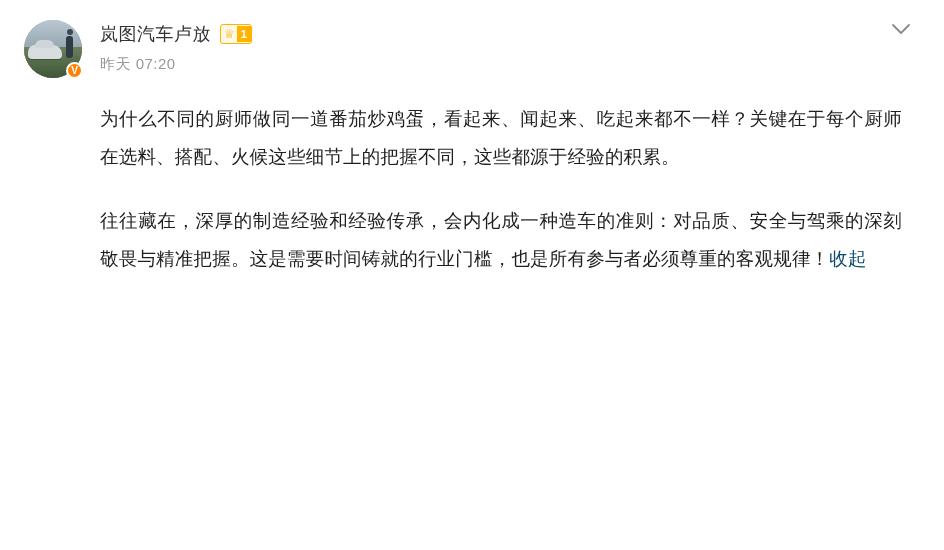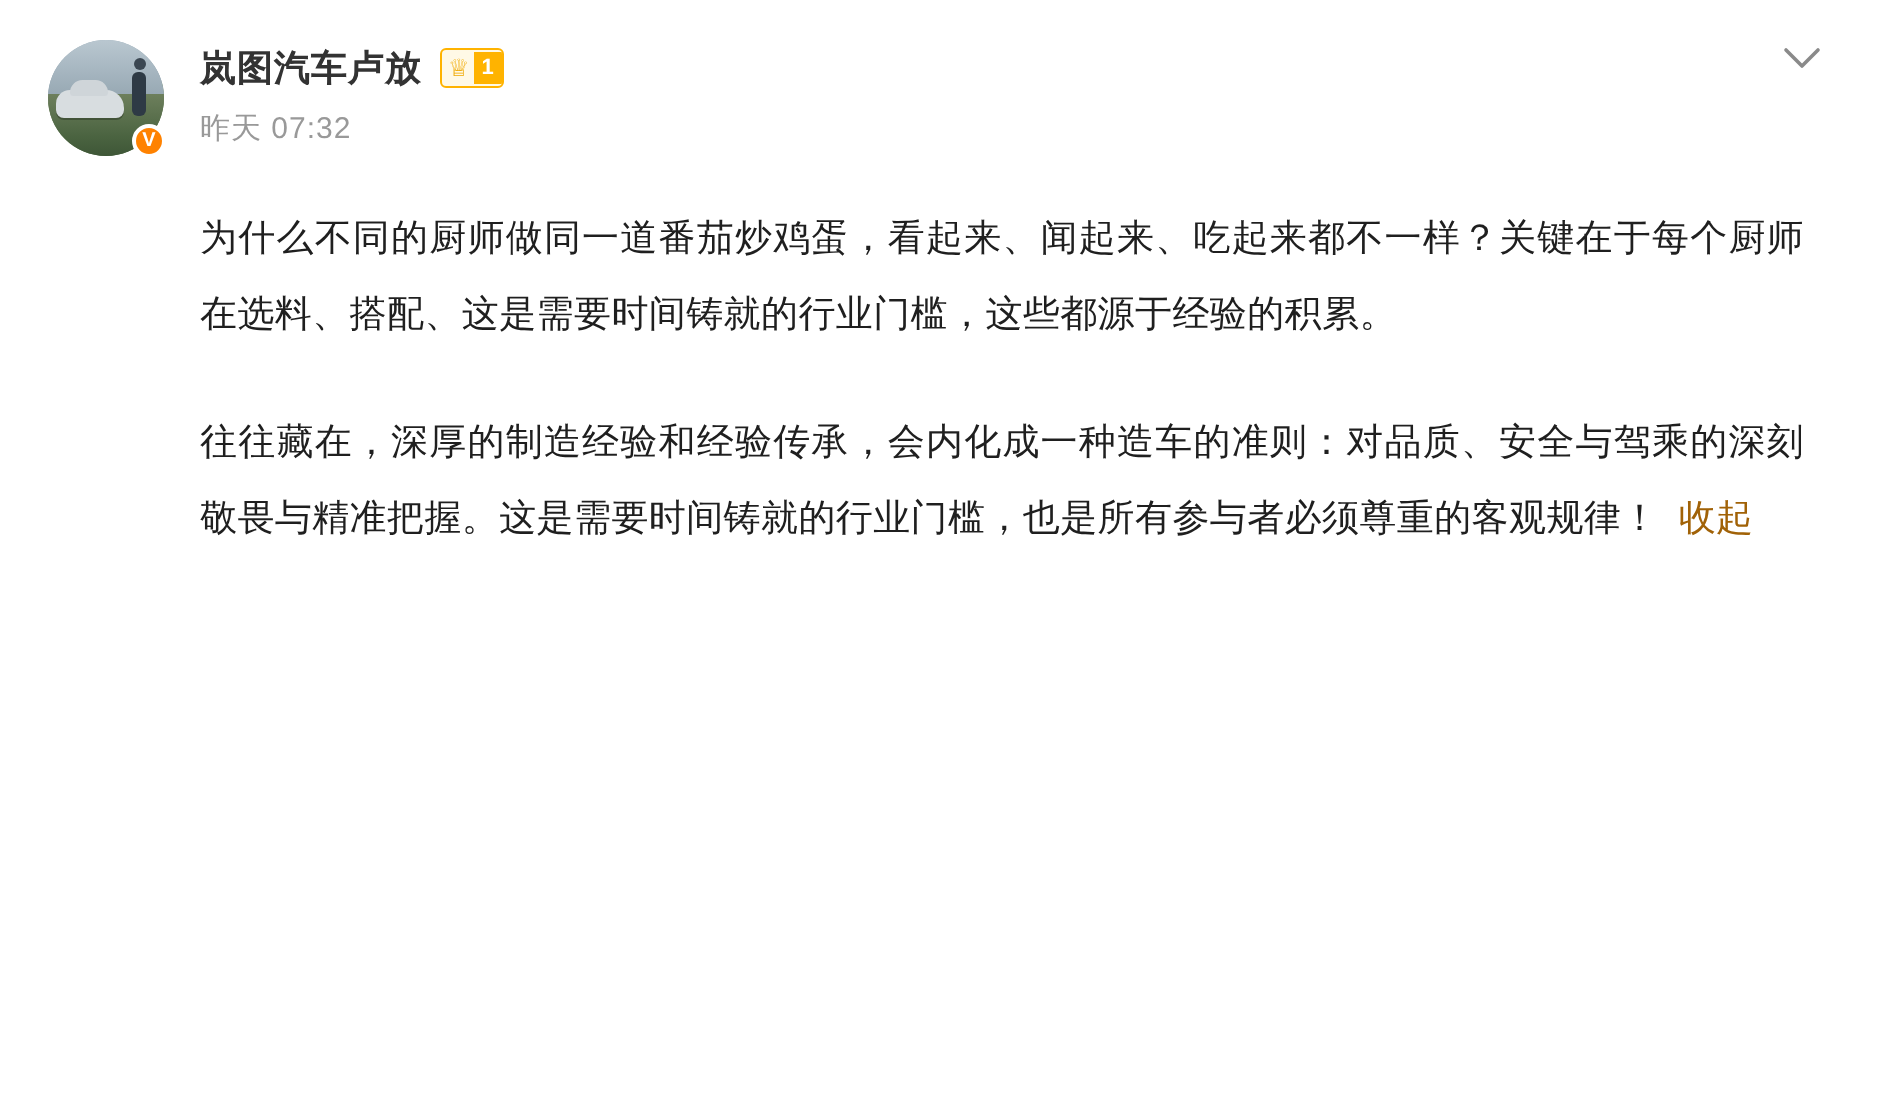--- a/index.html
+++ b/index.html
@@ -113,21 +113,21 @@
     padding-top: 4px;
   }
   .name-row {
     display: flex;
     align-items: center;
     height: 24px;
   }
   .username {
     font-size: 18px;
     color: #333333;
-    font-weight: 700;
+    font-weight: 400;
     letter-spacing: 0.5px;
   }
   .vip-badge {
     display: inline-flex;
     align-items: center;
     margin-left: 9px;
     height: 18px;
     border: 1px solid #ffb300;
     border-radius: 3px;
     background: #fff9e6;
@@ -174,23 +174,22 @@
     line-height: 38px;
     color: #1f1f1f;
     margin: 0 0 26px 0;
     text-align: justify;
     letter-spacing: 0.2px;
   }
   .para:last-child {
     margin-bottom: 0;
   }
   .fold-link {
-    color: #a16207;
+    color: #0c4a6e;
     cursor: pointer;
-    margin-left: 10px;
     font-size: 18.5px;
   }
 </style>
 </head>
 <body>
 
 <div class="post">
 
   <div class="post-header">
 
@@ -205,29 +204,29 @@
     </div>
 
     <div class="header-text">
       <div class="name-row">
         <span class="username">岚图汽车卢放</span>
         <span class="vip-badge">
           <span class="crown">♕</span>
           <span class="lvl">1</span>
         </span>
       </div>
-      <div class="timestamp">昨天 07:32</div>
+      <div class="timestamp">昨天 07:20</div>
     </div>
 
     <div class="collapse-btn">
       <svg width="26" height="26" viewBox="0 0 26 26" aria-hidden="true">
         <path d="M5 9 L13 17 L21 9" fill="none" stroke="#8a8a8a" stroke-width="1.8" stroke-linecap="round" stroke-linejoin="round"></path>
       </svg>
     </div>
 
   </div>
 
   <div class="post-body">
-    <p class="para">为什么不同的厨师做同一道番茄炒鸡蛋，看起来、闻起来、吃起来都不一样？关键在于每个厨师在选料、搭配、这是需要时间铸就的行业门槛，这些都源于经验的积累。</p>
+    <p class="para">为什么不同的厨师做同一道番茄炒鸡蛋，看起来、闻起来、吃起来都不一样？关键在于每个厨师在选料、搭配、火候这些细节上的把握不同，这些都源于经验的积累。</p>
     <p class="para"><span>往往藏在，深厚的制造经验和经验传承，会内化成一种造车的准则：对品质、安全与驾乘的深刻敬畏与精准把握。这是需要时间铸就的行业门槛，也是所有参与者必须尊重的客观规律！</span><span class="fold-link">收起</span></p>
   </div>
 
 </div>
 
 </body></html>

